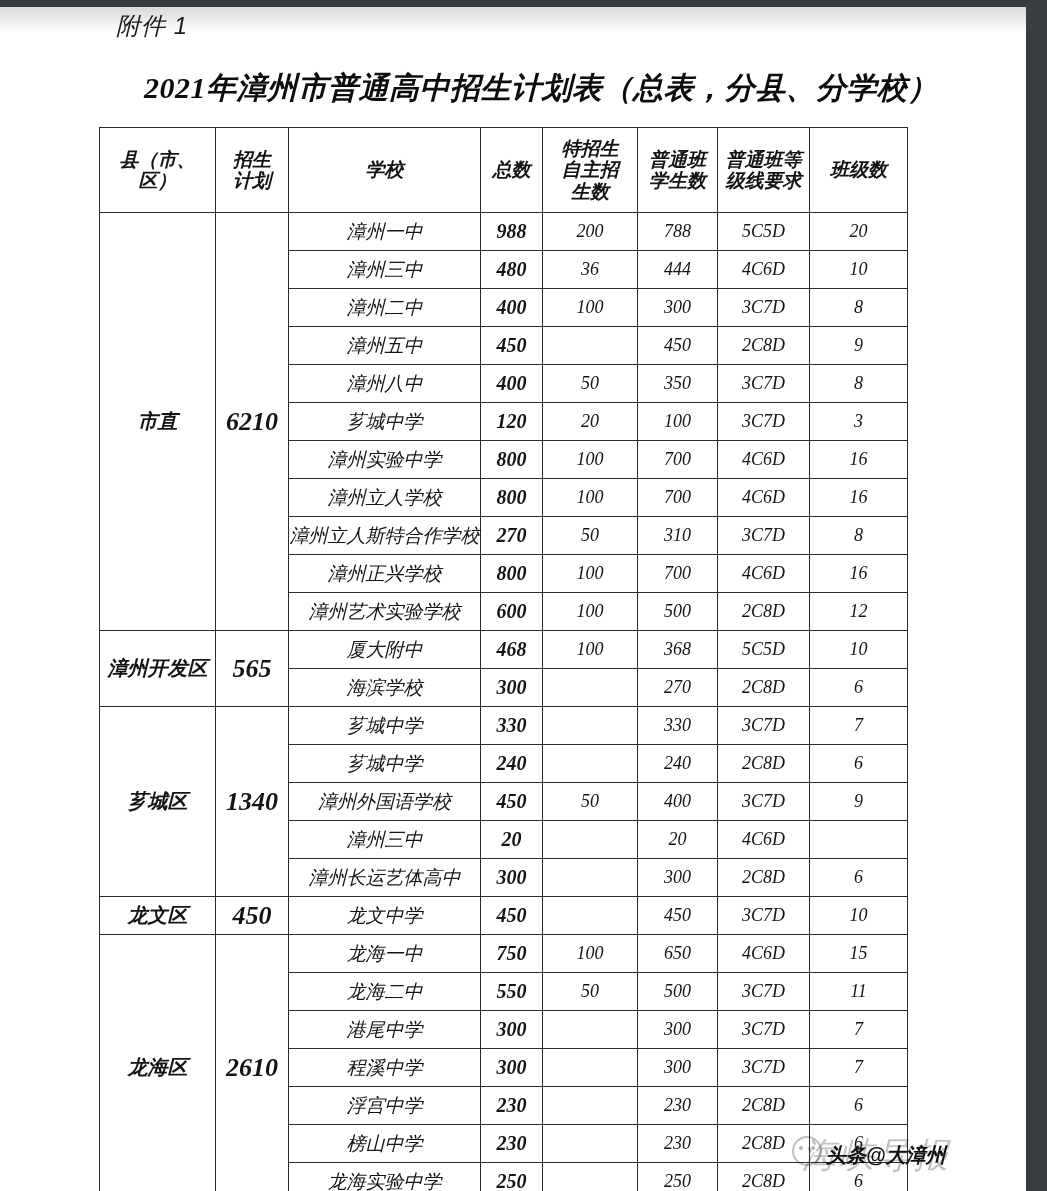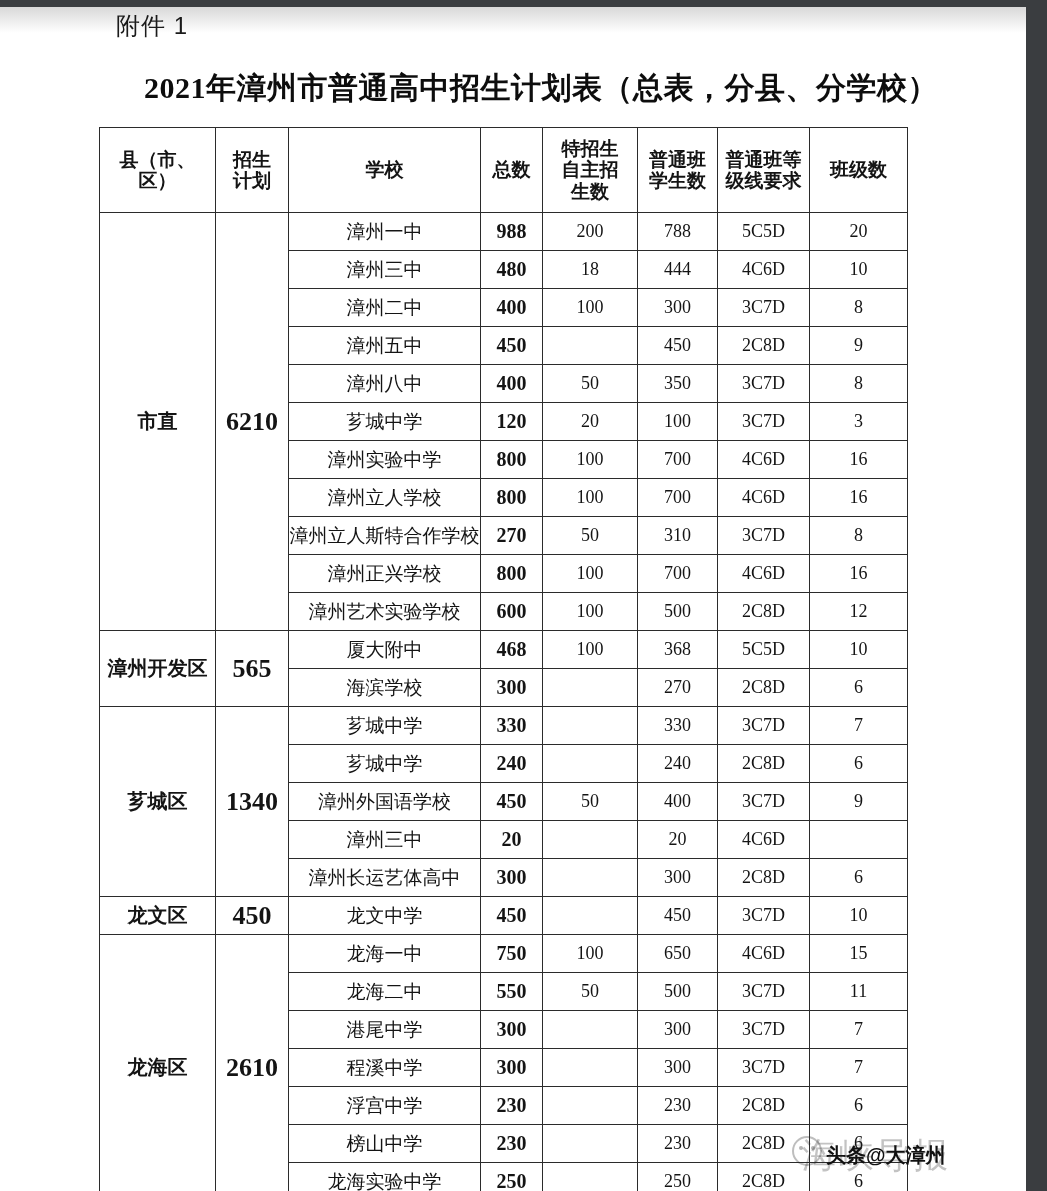--- a/index.html
+++ b/index.html
@@ -36,20 +36,21 @@
     width: 1026px;
     height: 26px;
     background: linear-gradient(to bottom, #d8d8d8 0%, #ffffff 100%);
   }
 
   .page {
     position: absolute;
     left: 0; top: 0;
     width: 1026px;
     height: 1191px;
+    font-style: italic;
   }
 
   .attachment-label {
     position: absolute;
     left: 116px;
     top: 10px;
     font-size: 24px;
     font-family: "Liberation Sans", "DejaVu Sans", sans-serif;
     color: #1a1a1a;
     letter-spacing: 1px;
@@ -253,21 +254,21 @@
           <td class="school">漳州一中</td>
           <td class="total">988</td>
           <td class="num">200</td>
           <td class="num">788</td>
           <td class="grade">5C5D</td>
           <td class="num">20</td>
         </tr>
         <tr>
           <td class="school">漳州三中</td>
           <td class="total">480</td>
-          <td class="num">18</td>
+          <td class="num">36</td>
           <td class="num">444</td>
           <td class="grade">4C6D</td>
           <td class="num">10</td>
         </tr>
         <tr>
           <td class="school">漳州二中</td>
           <td class="total">400</td>
           <td class="num">100</td>
           <td class="num">300</td>
           <td class="grade">3C7D</td>

